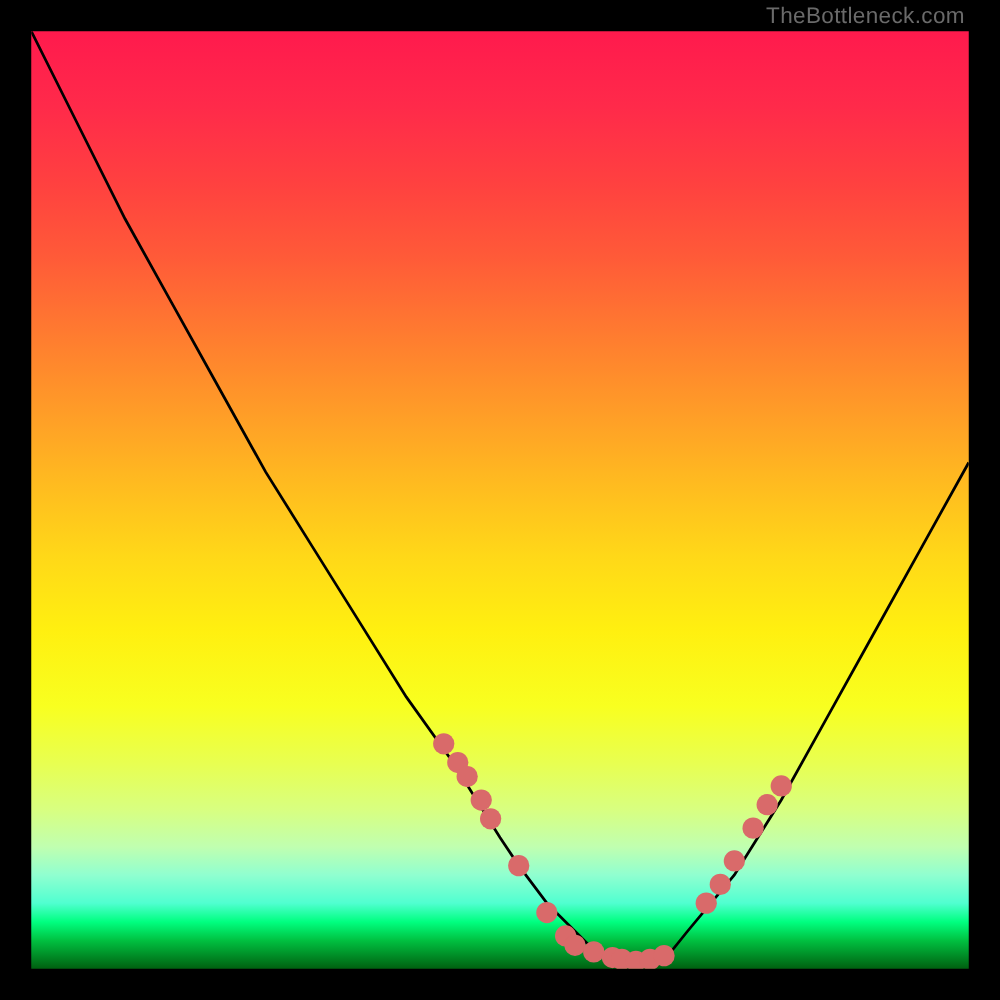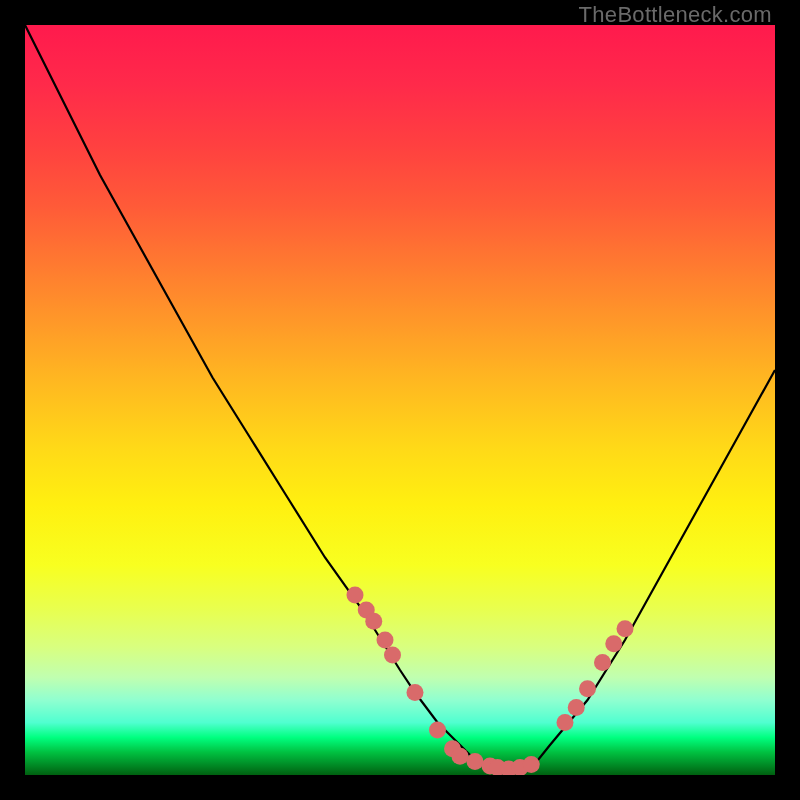--- a/index.html
+++ b/index.html
@@ -45,21 +45,21 @@
       #00a030 98%,
       #008020 99%,
       #006010 100%
     );
   }
   .watermark {
     position: absolute;
     right: 28px;
     top: 2px;
     color: #6a6a6a;
-    font-size: 22px;
+    font-size: 18px;
     font-weight: 500;
     letter-spacing: 0.3px;
   }
   svg.curve-svg {
     position: absolute;
     left: 0;
     top: 0;
     width: 750px;
     height: 750px;
   }

